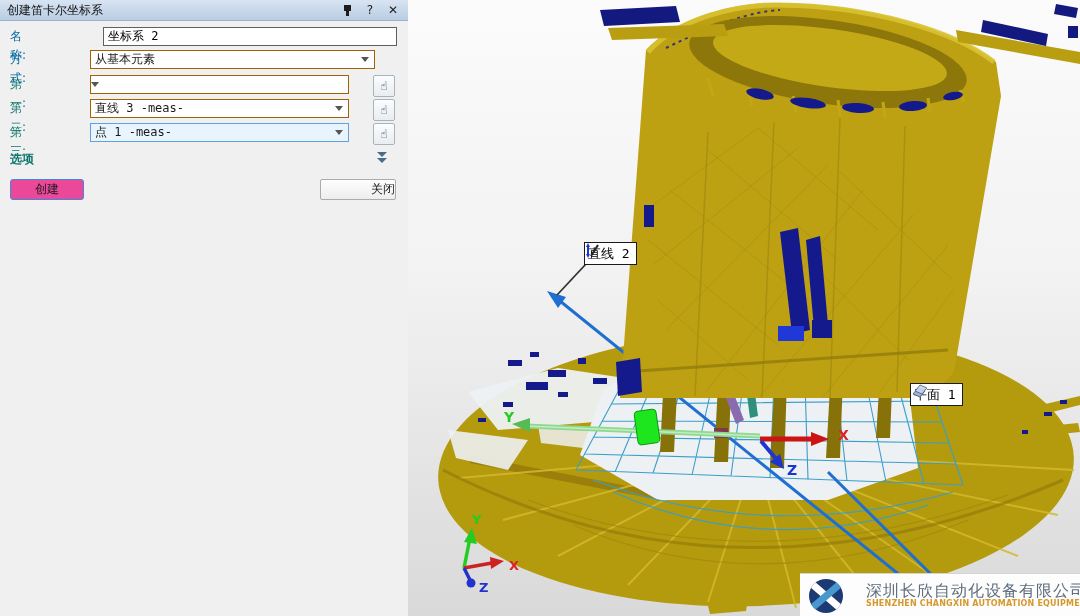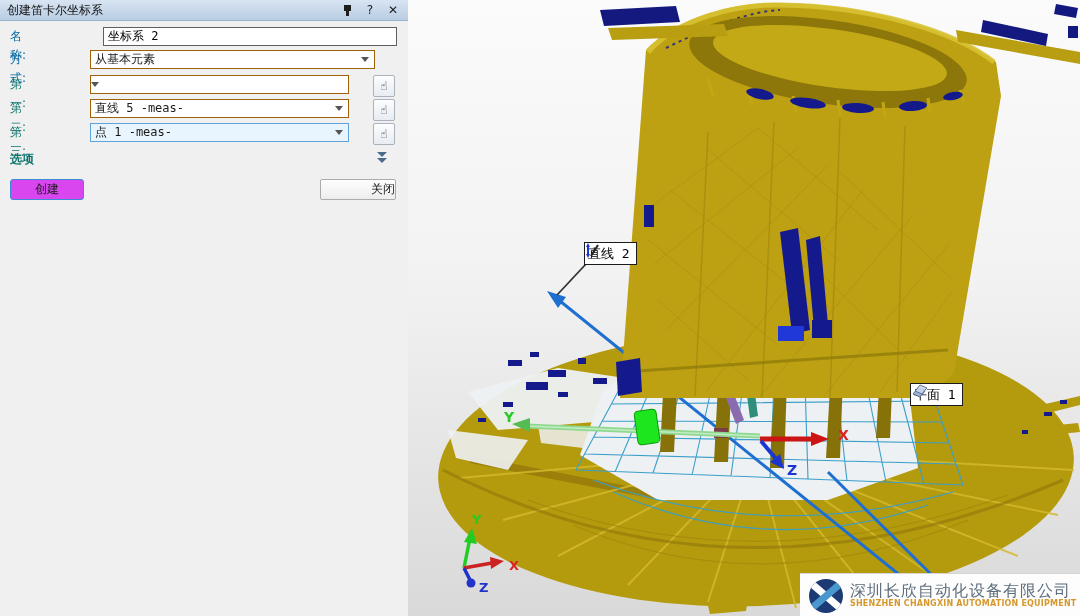--- a/index.html
+++ b/index.html
@@ -31,35 +31,35 @@
         border-top:5px solid #555;margin-right:5px;}
   .pickbtn{position:absolute;left:373px;width:20px;height:20px;border:1px solid #a9b3bd;
         border-radius:2px;background:linear-gradient(#fcfdfe,#e8edf2);
         display:flex;align-items:center;justify-content:center;font-size:12px;color:#334;}
   .opts{position:absolute;left:10px;top:151px;font-weight:bold;font-size:12px;color:#0f766e;}
   .opts-chev{position:absolute;left:377px;top:152px;display:flex;flex-direction:column;gap:1px;}
   .opts-chev i{width:0;height:0;border-left:5px solid transparent;border-right:5px solid transparent;
         border-top:5px solid #4a6b8c;display:block;}
   .btn{position:absolute;top:179px;height:19px;font-size:12px;text-align:center;line-height:18px;
        background:linear-gradient(#fefefe,#ededed);border:1px solid #ababab;border-radius:2px;cursor:default;}
-  .btn.primary{left:10px;width:72px;background:#d946ef;border:1px solid #3f8ad6;border-radius:3px;}
+  .btn.primary{left:10px;width:72px;background:#ec4899;border:1px solid #3f8ad6;border-radius:3px;}
   .btn.secondary{left:320px;width:74px;text-align:right;}
   
   .viewport{position:absolute;left:408px;top:0;width:672px;height:616px;
             background:linear-gradient(#fbfbfb 0%,#f2f2f2 45%,#d9d9d9 100%);}
   .viewport svg{position:absolute;left:0;top:0;}
   
   .flag{position:absolute;height:21px;background:#fff;border:1px solid #1b1b1b;
         display:flex;align-items:center;padding:0 6px 0 3px;gap:4px;
         font-family:"DejaVu Sans Mono","Liberation Mono",monospace;font-size:13px;color:#000;}
   .flag-line{left:584px;top:242px;}
   .flag-plane{left:910px;top:383px;}
   
   .banner{position:absolute;left:800px;top:573px;width:280px;height:43px;background:#fdfdfd;
-          border-top:1px solid #d5d5d5;display:flex;align-items:center;}
+          border-top:1px solid #d5d5d5;display:flex;align-items:center;gap:16px;}
   .banner .logo{margin-left:8px;flex:0 0 auto;}
   .banner .btxt{margin-left:6px;display:flex;flex-direction:column;line-height:1.05;}
   .banner .cn{font-size:16px;color:#5d6d7c;letter-spacing:1px;white-space:nowrap;}
   .banner .en{font-size:8px;color:#d6982c;font-weight:bold;white-space:nowrap;letter-spacing:.2px;}
 </style>
 </head>
 <body>
 
 <div class="panel">
   <div class="titlebar">
@@ -93,21 +93,21 @@
     <span class="lbl red">第一:</span>
     <div class="combo narrow">
       <i class="chev"></i>
     </div>
     <span class="pickbtn">☝</span>
   </div>
 
   <div class="row" style="top:99px">
     <span class="lbl red">第二:</span>
     <div class="combo narrow">
-      <span class="txt">直线 5 -meas-</span>
+      <span class="txt">直线 3 -meas-</span>
       <i class="chev"></i>
     </div>
     <span class="pickbtn">☝</span>
   </div>
 
   <div class="row" style="top:123px">
     <span class="lbl red">第三:</span>
     <div class="combo narrow active">
       <span class="txt">点 1 -meas-</span>
       <i class="chev"></i>

